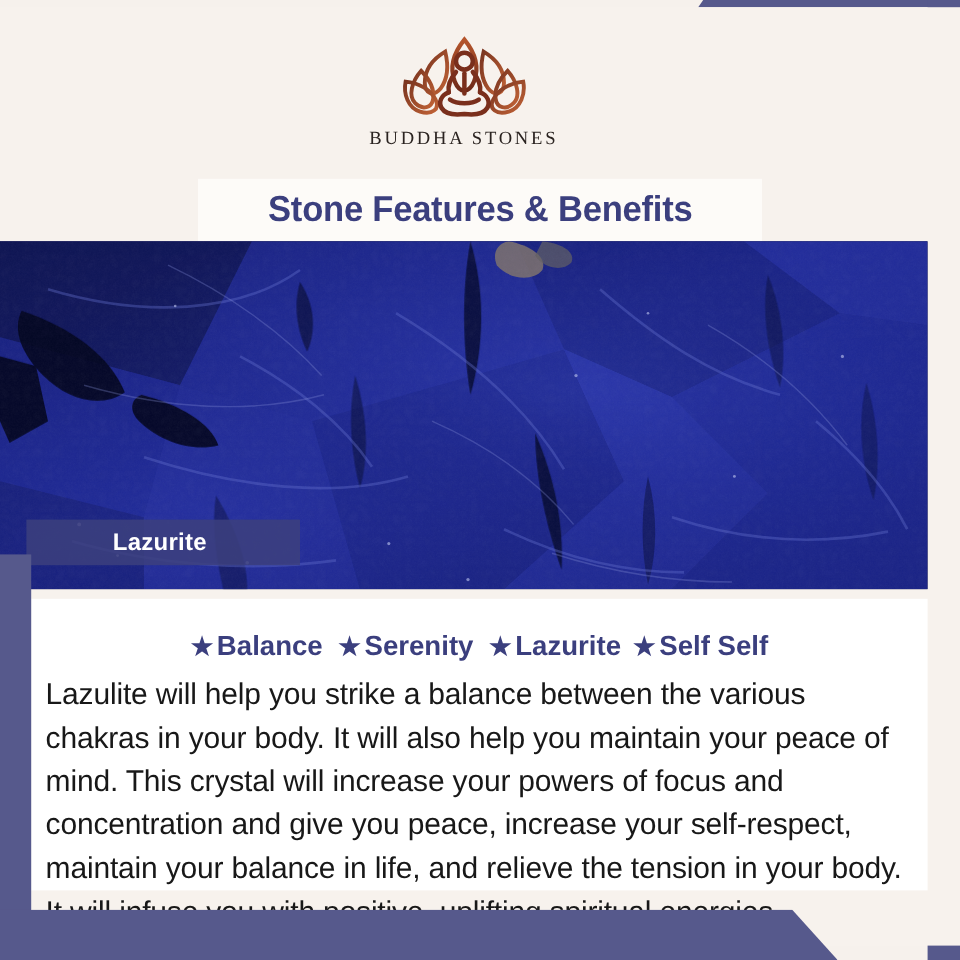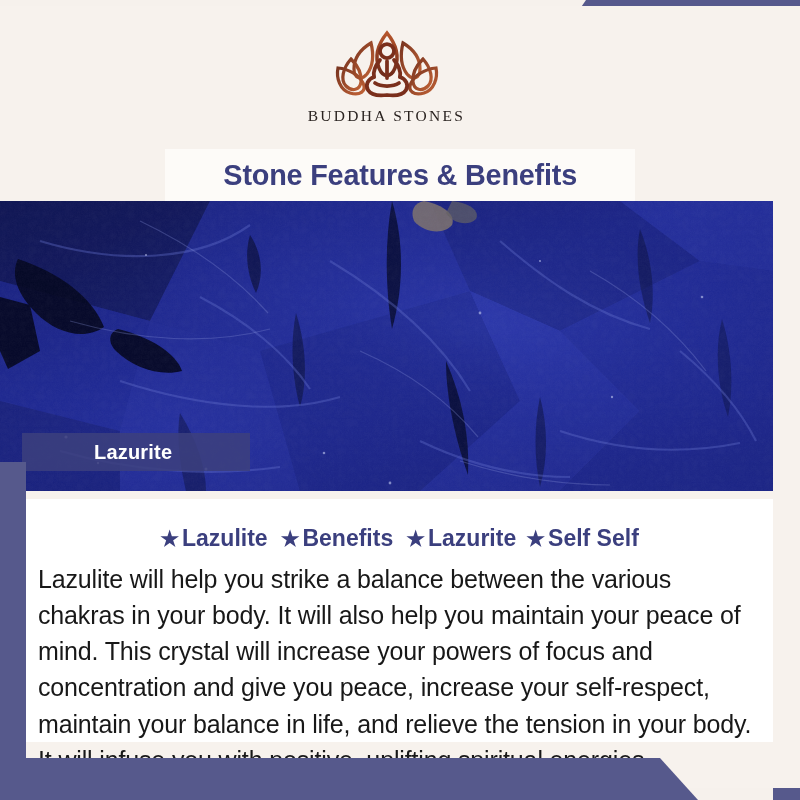--- a/index.html
+++ b/index.html
@@ -358,25 +358,25 @@
       </svg>
       <div class="photo-label">
         <span class="photo-label-text">Lazurite</span>
       </div>
     </div>
 
     <div class="body-panel">
       <div class="keywords">
         <span class="kw">
           <span class="star">★</span>
-          <span>Lazulite</span>
+          <span>Balance</span>
         </span>
         <span class="kw">
           <span class="star">★</span>
-          <span>Benefits</span>
+          <span>Serenity</span>
         </span>
         <span class="kw tight">
           <span class="star">★</span>
           <span>Lazurite</span>
         </span>
         <span class="kw tight">
           <span class="star">★</span>
           <span>Self Self</span>
         </span>
       </div>

